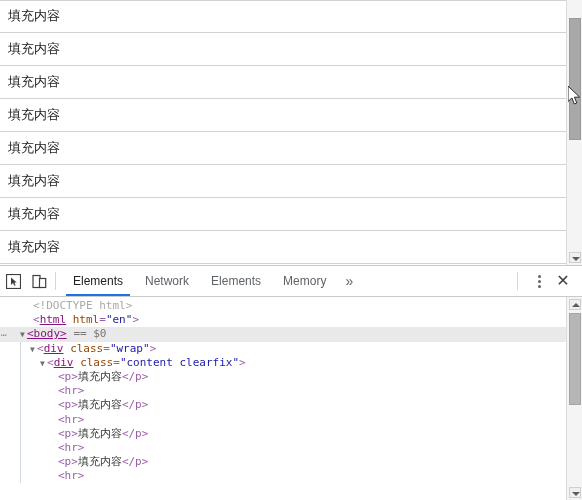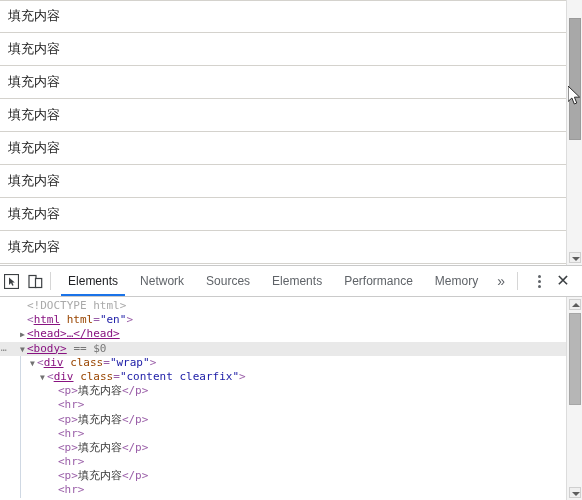--- a/index.html
+++ b/index.html
@@ -117,21 +117,21 @@
   }
 
   
   .dt-body{position:relative;height:204px;background:#fff;overflow:hidden;}
   .domtree{
     position:absolute;left:0;top:2px;right:16px;
     font-family:"DejaVu Sans Mono","Liberation Mono",monospace;
     font-size:11px;line-height:14.2px;color:#333;
     white-space:nowrap;
   }
-  .node{position:relative;height:14.2px;padding-left:18px;}
+  .node{position:relative;height:14.2px;padding-left:24px;}
   .node.sel{background:#e9e9e9;}
   .tw{display:inline-block;width:9px;color:#727272;font-size:8px;text-align:center;}
   .tw.empty{visibility:hidden;}
   .guide{
     position:absolute;left:0;top:0;bottom:0;border-left:1px solid #cfd8e3;
   }
   .punct{color:#9a5fa8;}
   .tag{color:#881280;text-decoration:underline;}
   .attr{color:#994500;}
   .val{color:#1a1aa6;}
@@ -234,27 +234,21 @@
       <div class="dt-sep"></div>
 
       <div class="dt-tabs">
         <div class="dt-tab active">
           <span>Elements</span>
         </div>
         <div class="dt-tab">
           <span>Network</span>
         </div>
         <div class="dt-tab">
-          <span>Sources</span>
-        </div>
-        <div class="dt-tab">
           <span>Elements</span>
-        </div>
-        <div class="dt-tab">
-          <span>Performance</span>
         </div>
         <div class="dt-tab">
           <span>Memory</span>
         </div>
         <div class="dt-more">»</div>
       </div>
 
       <div class="dt-right">
         <div class="dt-vsep"></div>
         <div class="dt-dots">
@@ -272,23 +266,20 @@
       <div class="domtree">
 
         <div class="node">
           <span class="tw empty">▶</span><span class="doctype">&lt;!DOCTYPE html&gt;</span>
         </div>
 
         <div class="node">
           <span class="tw empty">▶</span><span class="punct">&lt;</span><span class="tag">html</span>&nbsp;<span class="attr">html</span><span class="punct">=</span><span class="val">"en"</span><span class="punct">&gt;</span>
         </div>
 
-        <div class="node" style="padding-left:18px">
-          <span class="tw">▶</span><span class="tag">&lt;head&gt;…&lt;/head&gt;</span>
-        </div>
 
         <div class="node sel" style="padding-left:18px">
           <span class="sel-marker">⋯</span>
           <span class="tw">▼</span><span class="tag">&lt;body&gt;</span>&nbsp;<span class="dollar">== $0</span>
         </div>
 
         <div class="node" style="padding-left:28px">
           <span class="guide" style="left:20px"></span>
           <span class="tw">▼</span><span class="punct">&lt;</span><span class="tag">div</span>&nbsp;<span class="attr">class</span><span class="punct">=</span><span class="val">"wrap"</span><span class="punct">&gt;</span>
         </div>

